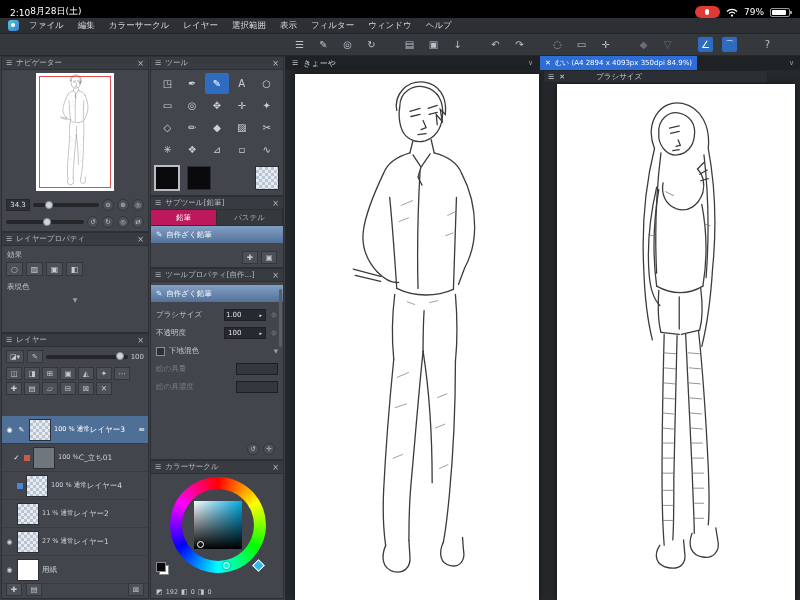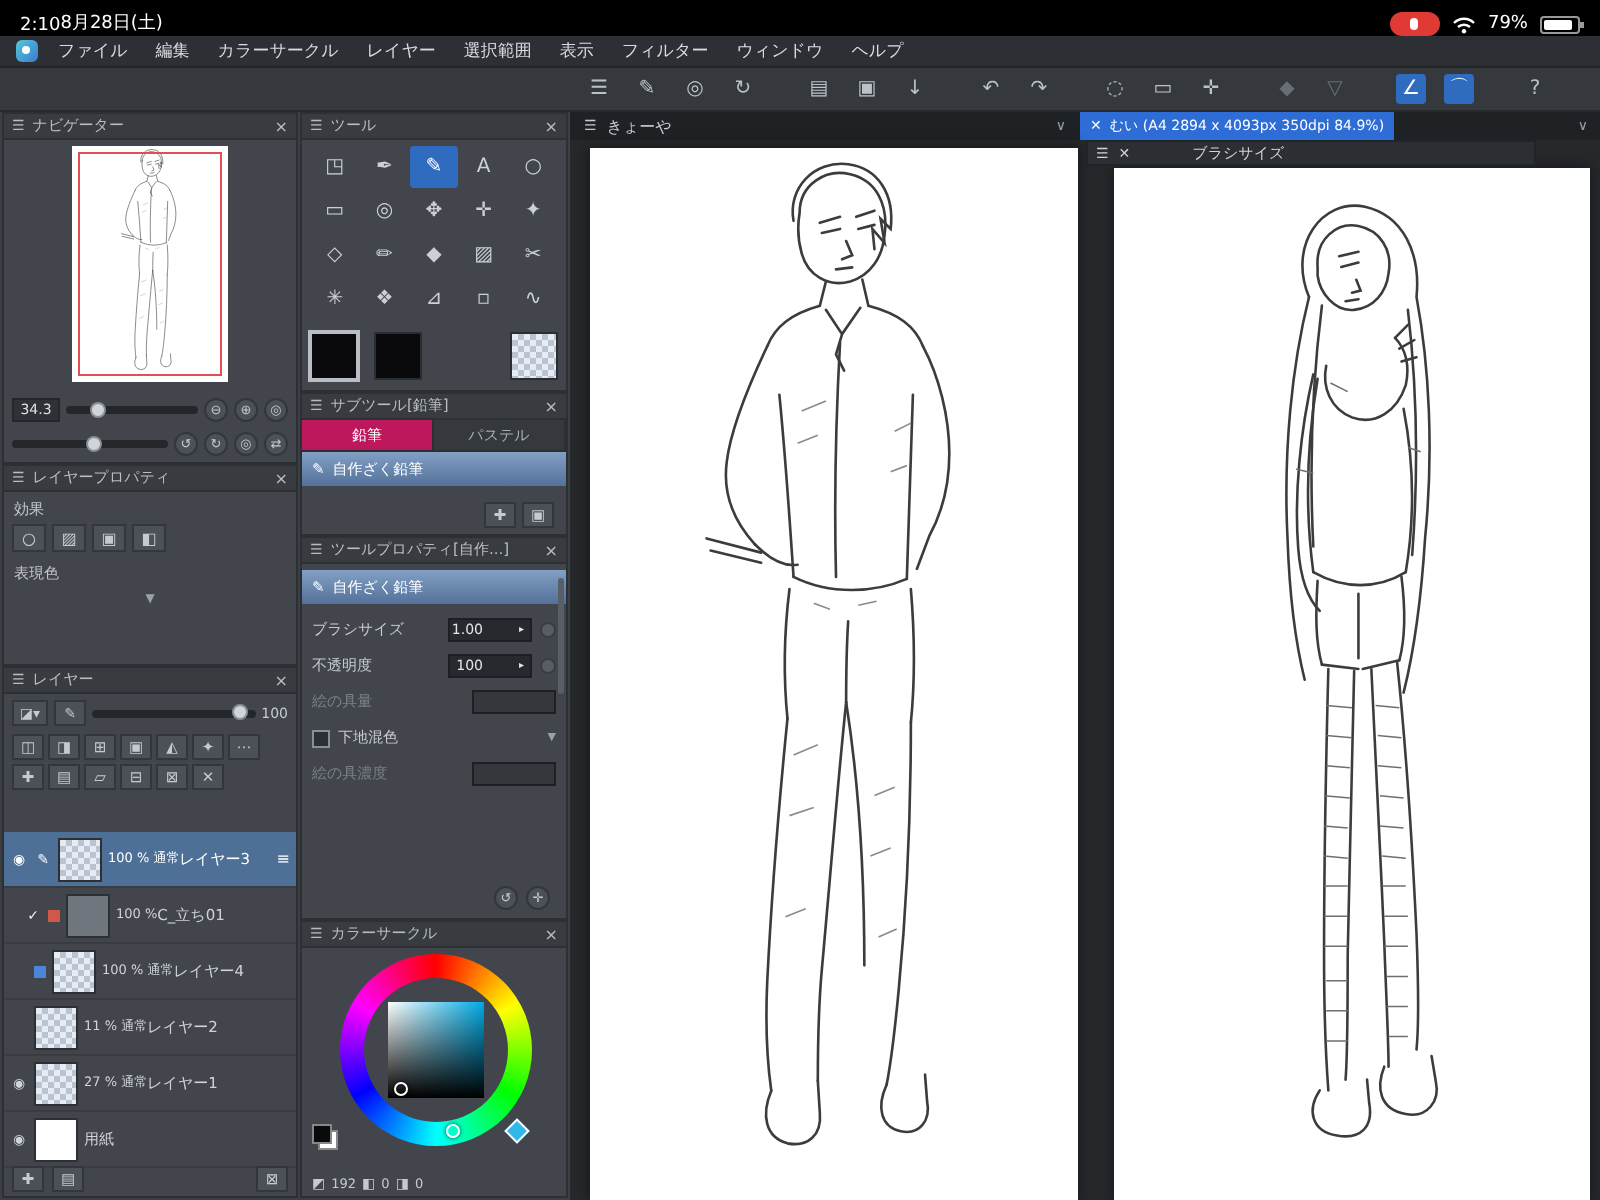--- a/index.html
+++ b/index.html
@@ -465,28 +465,28 @@
       <div class="dotbtn"></div>
     </div>
     <div class="tprow">
       <span class="lbl">不透明度</span>
       <div class="valbox">
           <span>100</span>
           <span style="font-size:5px;">▸</span>
         </div>
       <div class="dotbtn"></div>
     </div>
-    <div class="tprow off">
-      <span class="lbl">絵の具量</span>
-      <div class="valbox empty"></div>
-    </div>
     <div class="tprow">
       <div class="cbox"></div>
       <span class="lbl">下地混色</span>
       <span style="font-size:5.5px;color:#9aa0a7;">▼</span>
+    </div>
+    <div class="tprow off">
+      <span class="lbl">絵の具量</span>
+      <div class="valbox empty"></div>
     </div>
     <div class="tprow off">
       <span class="lbl">絵の具濃度</span>
       <div class="valbox empty"></div>
     </div>
     <div class="vscroll"></div>
     <div class="prow" style="position:absolute;right:4px;bottom:4px;gap:4px;">
       <div class="rbtn">↺</div>
       <div class="rbtn">✛</div>
     </div>

